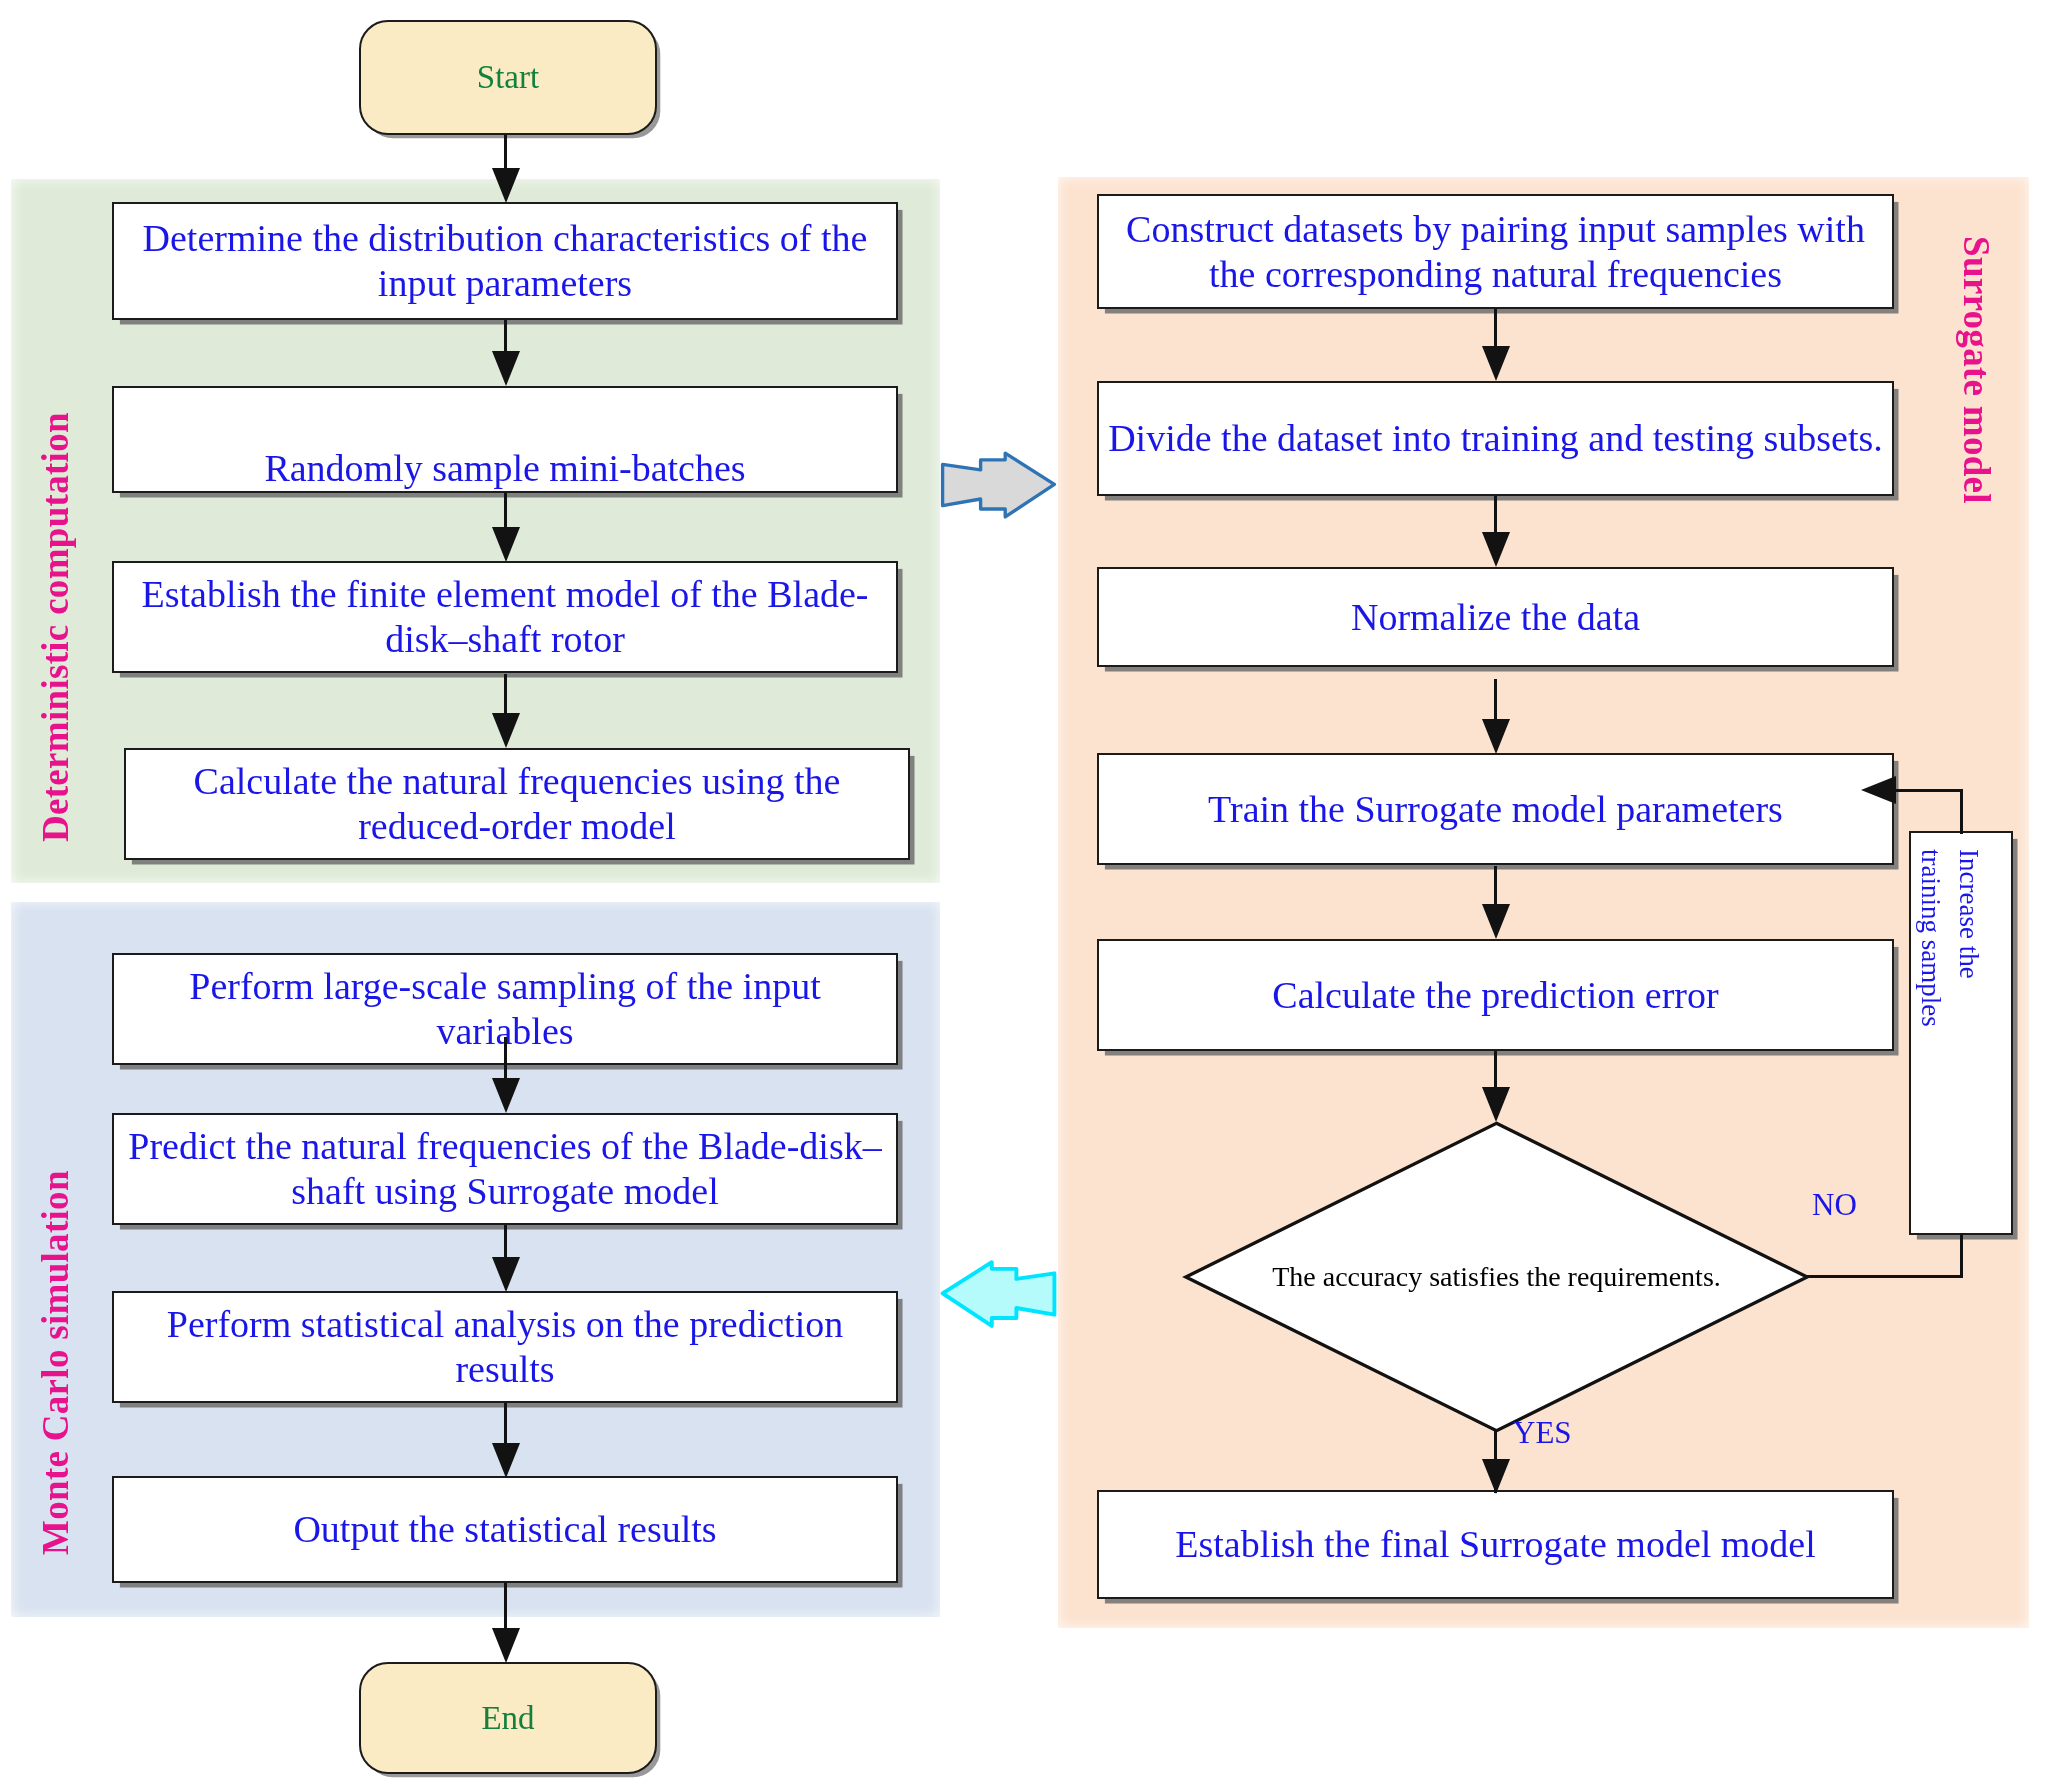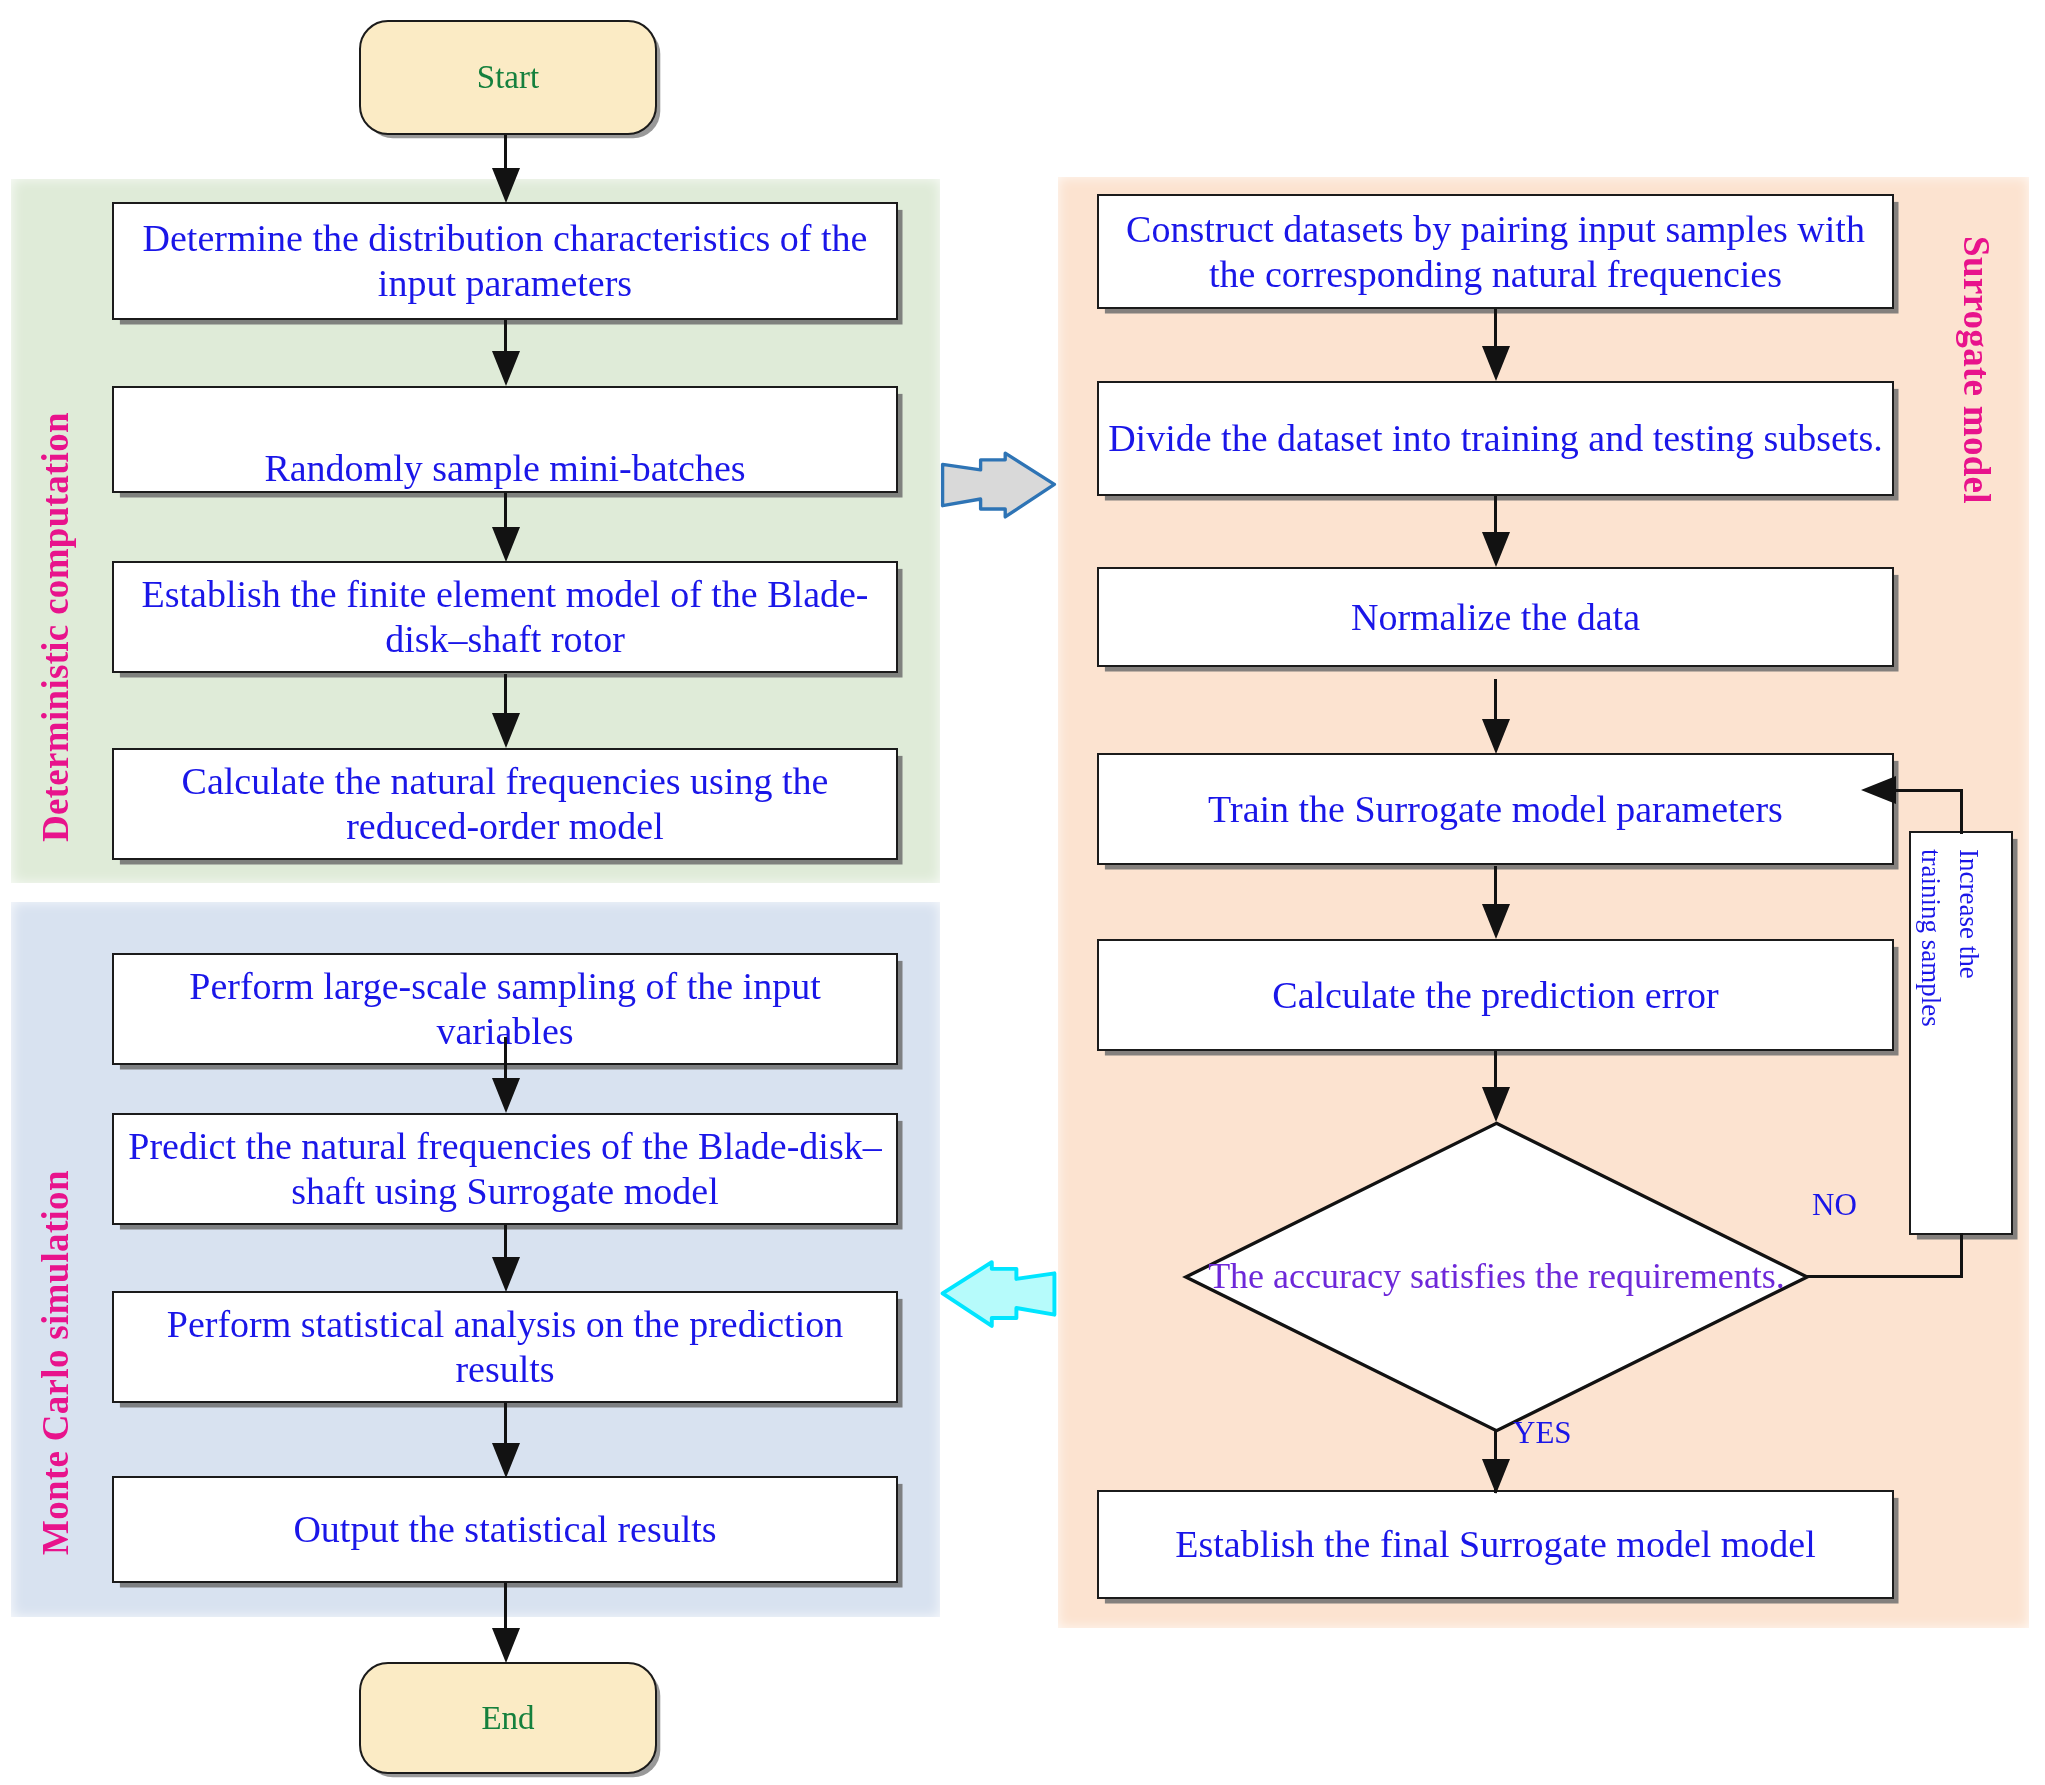--- a/index.html
+++ b/index.html
@@ -54,21 +54,21 @@
      border-right:35px solid #121212;}
 
   .edgelabel{position:absolute;color:#1a16e8;font-size:31px;
              font-family:"Liberation Serif","DejaVu Serif",serif;}
 
   
   .diamond{position:absolute;}
   .diamond svg{display:block;}
   .diamond .dtxt{position:absolute;left:0;top:0;width:100%;height:100%;
      display:flex;align-items:center;justify-content:center;text-align:center;
-     color:#6d28d9;font-size:36px;line-height:1.2;
+     color:#000000;font-size:28px;line-height:1.2;
      font-family:"Liberation Serif","DejaVu Serif",serif;}
 
   
   .blockarrow{position:absolute;}
 </style>
 </head>
 <body>
 
 <div id="stage">
 
@@ -97,21 +97,21 @@
   </div>
 
   <div class="box" style="left:112px;top:386px;width:786px;height:107px;align-items:flex-end;">
     <span class="txt">Randomly sample mini-batches</span>
   </div>
 
   <div class="box" style="left:112px;top:561px;width:786px;height:112px;">
     <span class="txt">Establish the finite element model of the Blade-disk–shaft rotor</span>
   </div>
 
-  <div class="box" style="left:112px;top:748px;width:786px;height:112px;">
+  <div class="box" style="left:124px;top:748px;width:786px;height:112px;">
     <span class="txt">Calculate the natural frequencies using the reduced-order model</span>
   </div>
 
   <div class="box" style="left:112px;top:925px;width:786px;height:112px;margin-top:28px;">
     <span class="txt">Perform large-scale sampling of the input variables</span>
   </div>
 
   <div class="box" style="left:112px;top:1113px;width:786px;height:112px;">
     <span class="txt">Predict the natural frequencies of the Blade-disk–shaft  using Surrogate model</span>
   </div>

